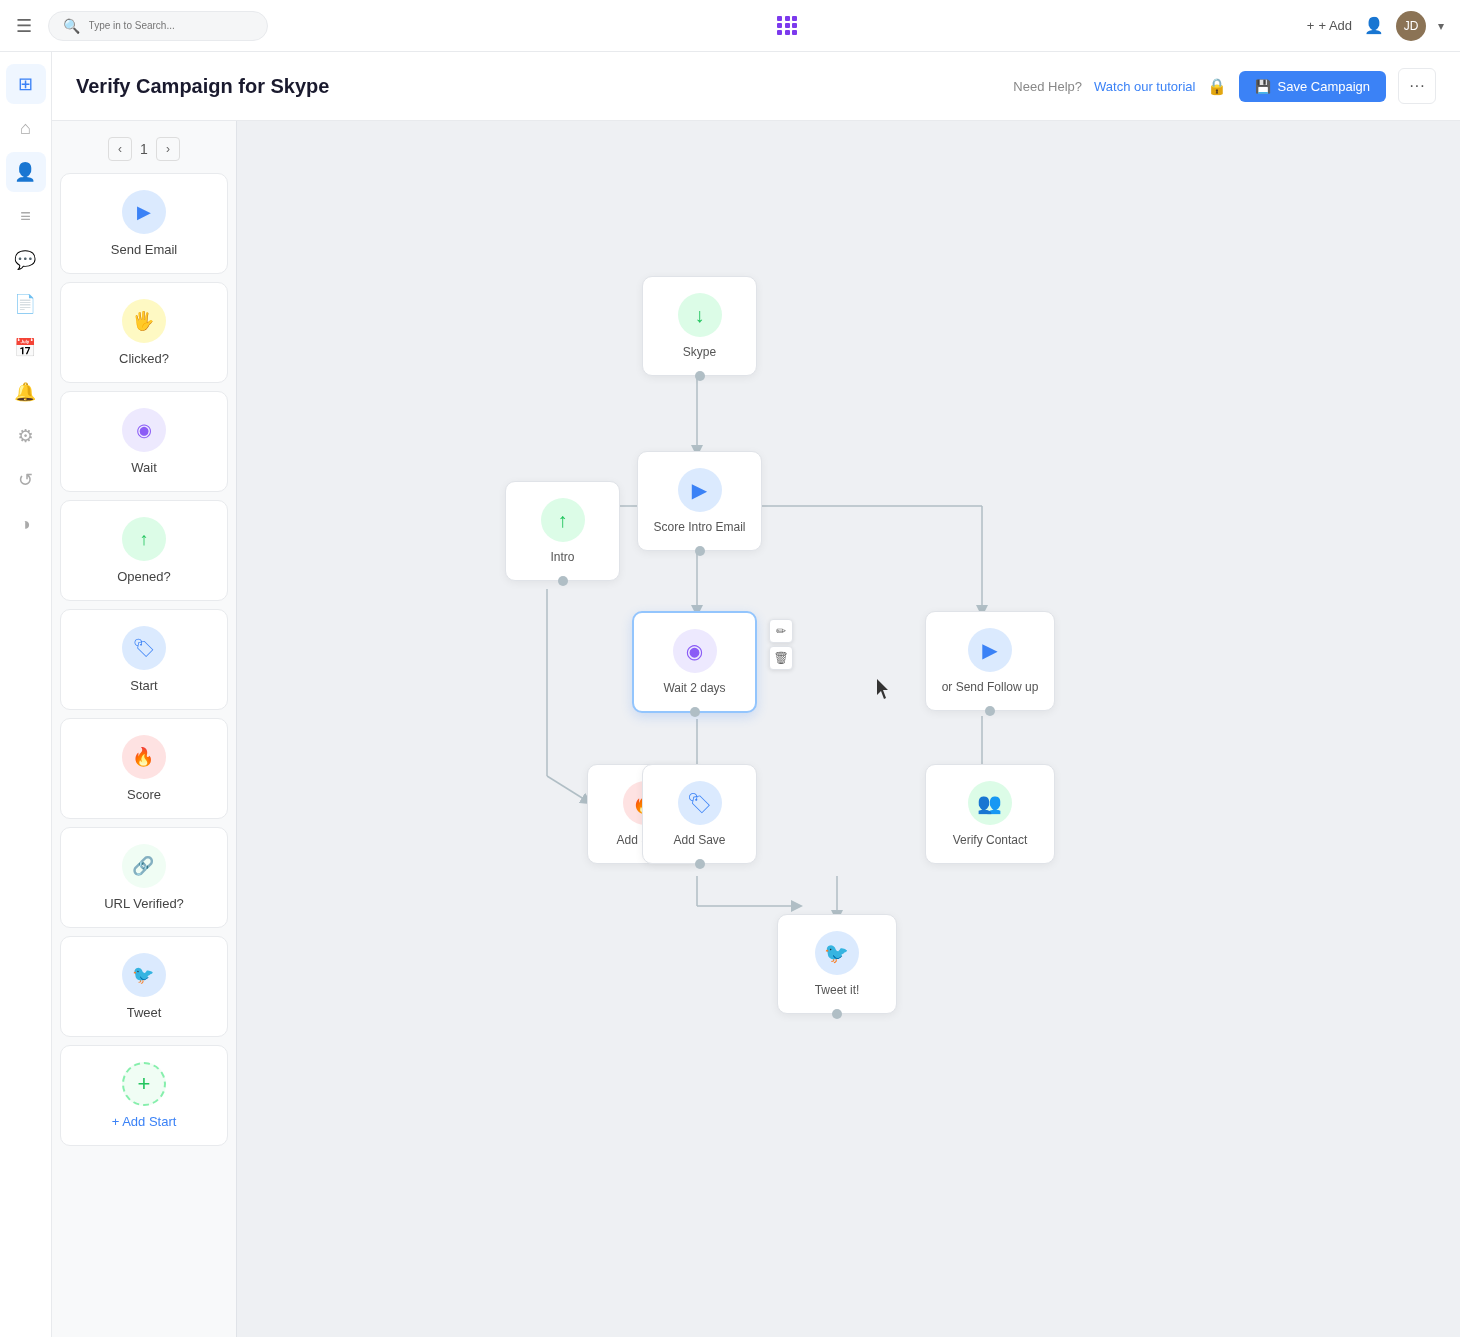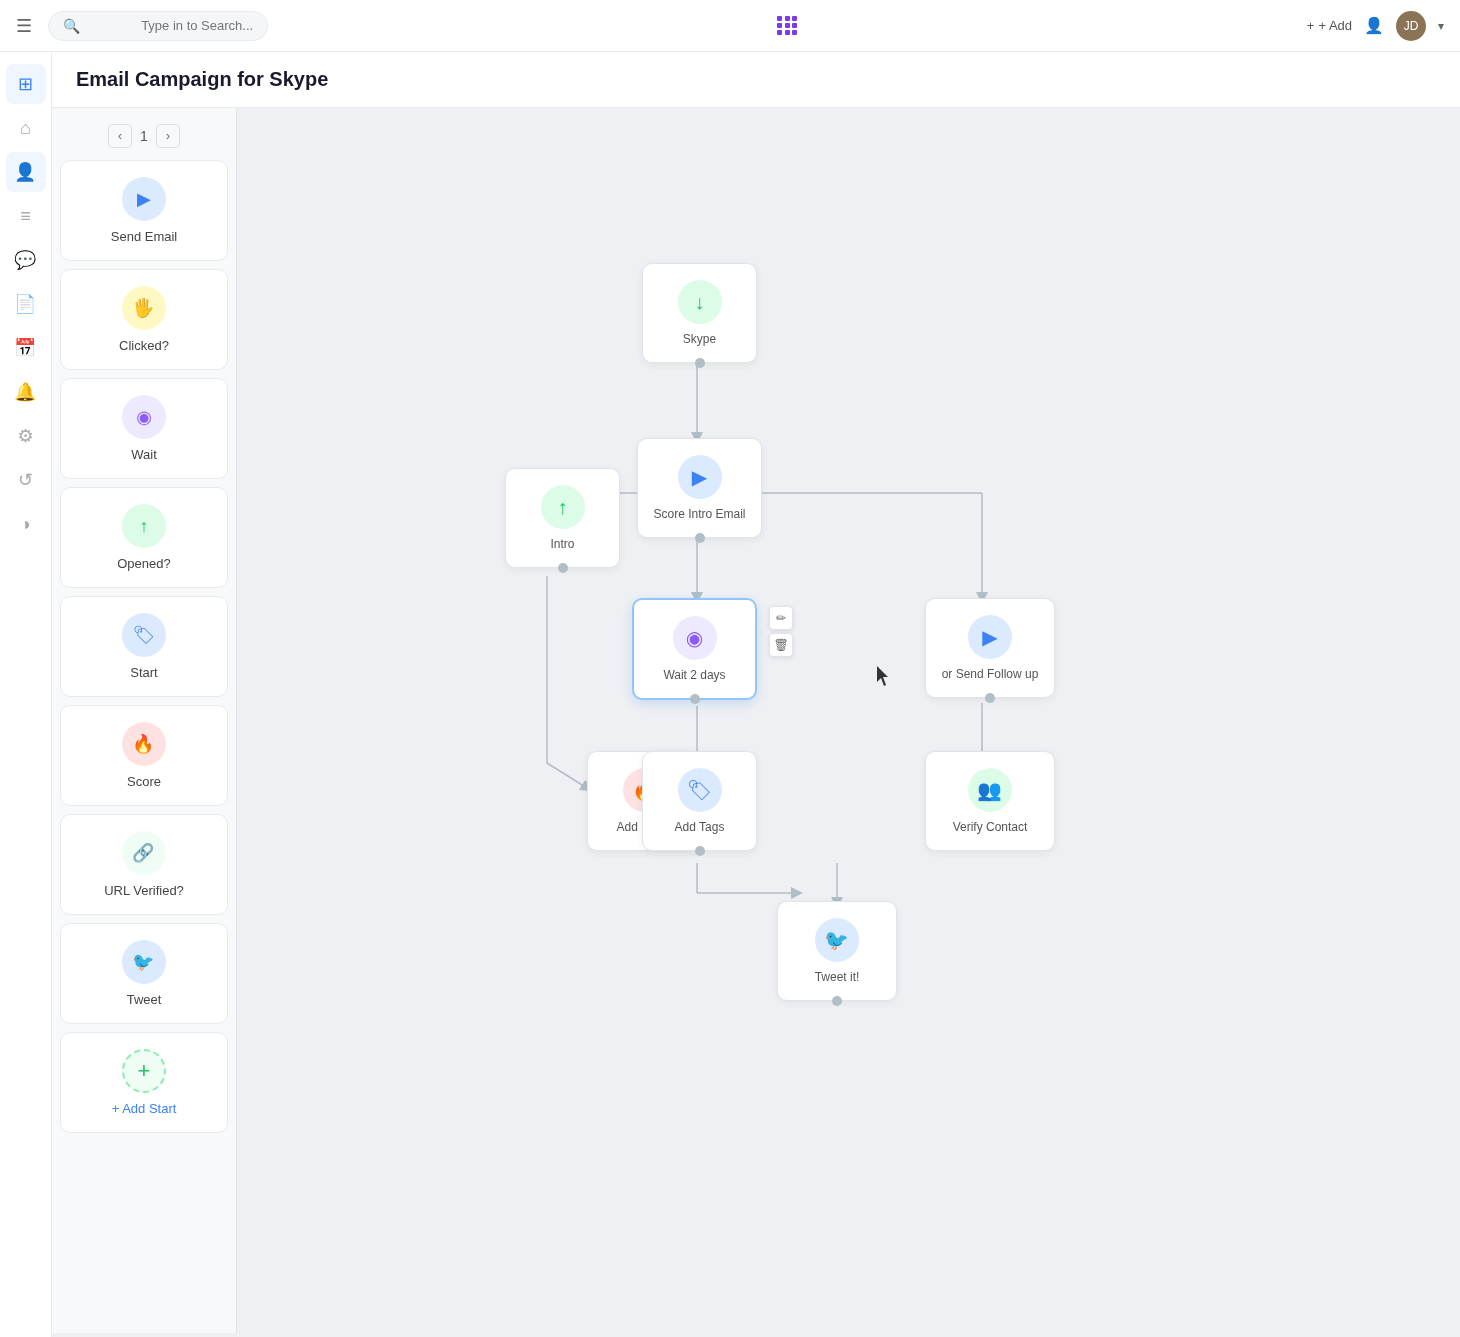--- a/index.html
+++ b/index.html
@@ -22,21 +22,21 @@
       display: flex;
       align-items: center;
       background: #f5f6f7;
       border: 1px solid #e8eaed;
       border-radius: 20px;
       padding: 6px 14px;
       width: 220px;
     }
     .navbar-search input {
       border: none; background: transparent; outline: none;
-      font-size: 13px; color: #c2410c; width: 100%; text-align: right;
+      font-size: 10px; color: #c2410c; width: 100%;
     }
     .navbar-search-icon { color: #999; margin-right: 8px; font-size: 14px; }
     .navbar-center { flex: 1; display: flex; justify-content: center; }
     .navbar-grid-icon { font-size: 20px; color: #7c3aed; cursor: pointer; display: grid; grid-template-columns: 1fr 1fr 1fr; gap: 2px; width: 20px; height: 20px; }
     .navbar-grid-dot { width: 5px; height: 5px; background: #7c3aed; border-radius: 1px; }
     .navbar-right { display: flex; align-items: center; gap: 12px; }
     .navbar-add-btn { display: flex; align-items: center; gap: 4px; font-size: 13px; color: #555; cursor: pointer; }
     .navbar-avatar { width: 30px; height: 30px; border-radius: 50%; background: #ccc; overflow: hidden; }
     .navbar-user-icon { font-size: 16px; color: #666; cursor: pointer; }
     .navbar-chevron { font-size: 12px; color: #666; }
@@ -274,21 +274,31 @@
   <div class="sidebar-item">📅</div>
   <div class="sidebar-item">🔔</div>
   <div class="sidebar-item">⚙</div>
   <div class="sidebar-item">↺</div>
   <div class="sidebar-item">◑</div>
 </div>
 
 <div class="main">
 
   <div class="campaign-header">
-    <span class="campaign-title">Email Campaign for Skype</span>
+    <span class="campaign-title">Verify Campaign for Skype</span>
+    <div class="header-right">
+      <span class="need-help">Need Help?</span>
+      <a class="watch-tutorial" href="#">Watch our tutorial</a>
+      <span class="lock-icon">🔒</span>
+      <button class="save-btn">
+        <span>💾</span>
+        <span>Save Campaign</span>
+      </button>
+      <button class="more-btn">···</button>
+    </div>
   </div>
 
   <div class="canvas-container">
 
     <div class="toolbox">
       <div class="toolbox-pagination">
         <button class="toolbox-page-btn">‹</button>
         <span>1</span>
         <button class="toolbox-page-btn">›</button>
       </div>
@@ -430,21 +440,21 @@
         <div class="flow-node-icon" style="background:#fee2e2;">
           <span style="color:#ef4444;font-size:20px;">🔥</span>
         </div>
         <span class="flow-node-label">Add Score</span>
       </div>
 
       <div class="flow-node" style="left:405px;top:643px;width:115px;">
         <div class="flow-node-icon" style="background:#dbeafe;">
           <span style="color:#3b82f6;font-size:20px;">🏷</span>
         </div>
-        <span class="flow-node-label">Add Tags</span>
+        <span class="flow-node-label">Add Save</span>
         <div class="connector-dot" style="bottom:-6px;left:50%;transform:translateX(-50%);"></div>
       </div>
 
       <div class="flow-node" style="left:688px;top:490px;width:130px;">
         <div class="flow-node-icon" style="background:#dbeafe;">
           <span style="color:#3b82f6;font-size:20px;">▶</span>
         </div>
         <span class="flow-node-label">or Send Follow up</span>
         <div class="connector-dot" style="bottom:-6px;left:50%;transform:translateX(-50%);"></div>
       </div>

